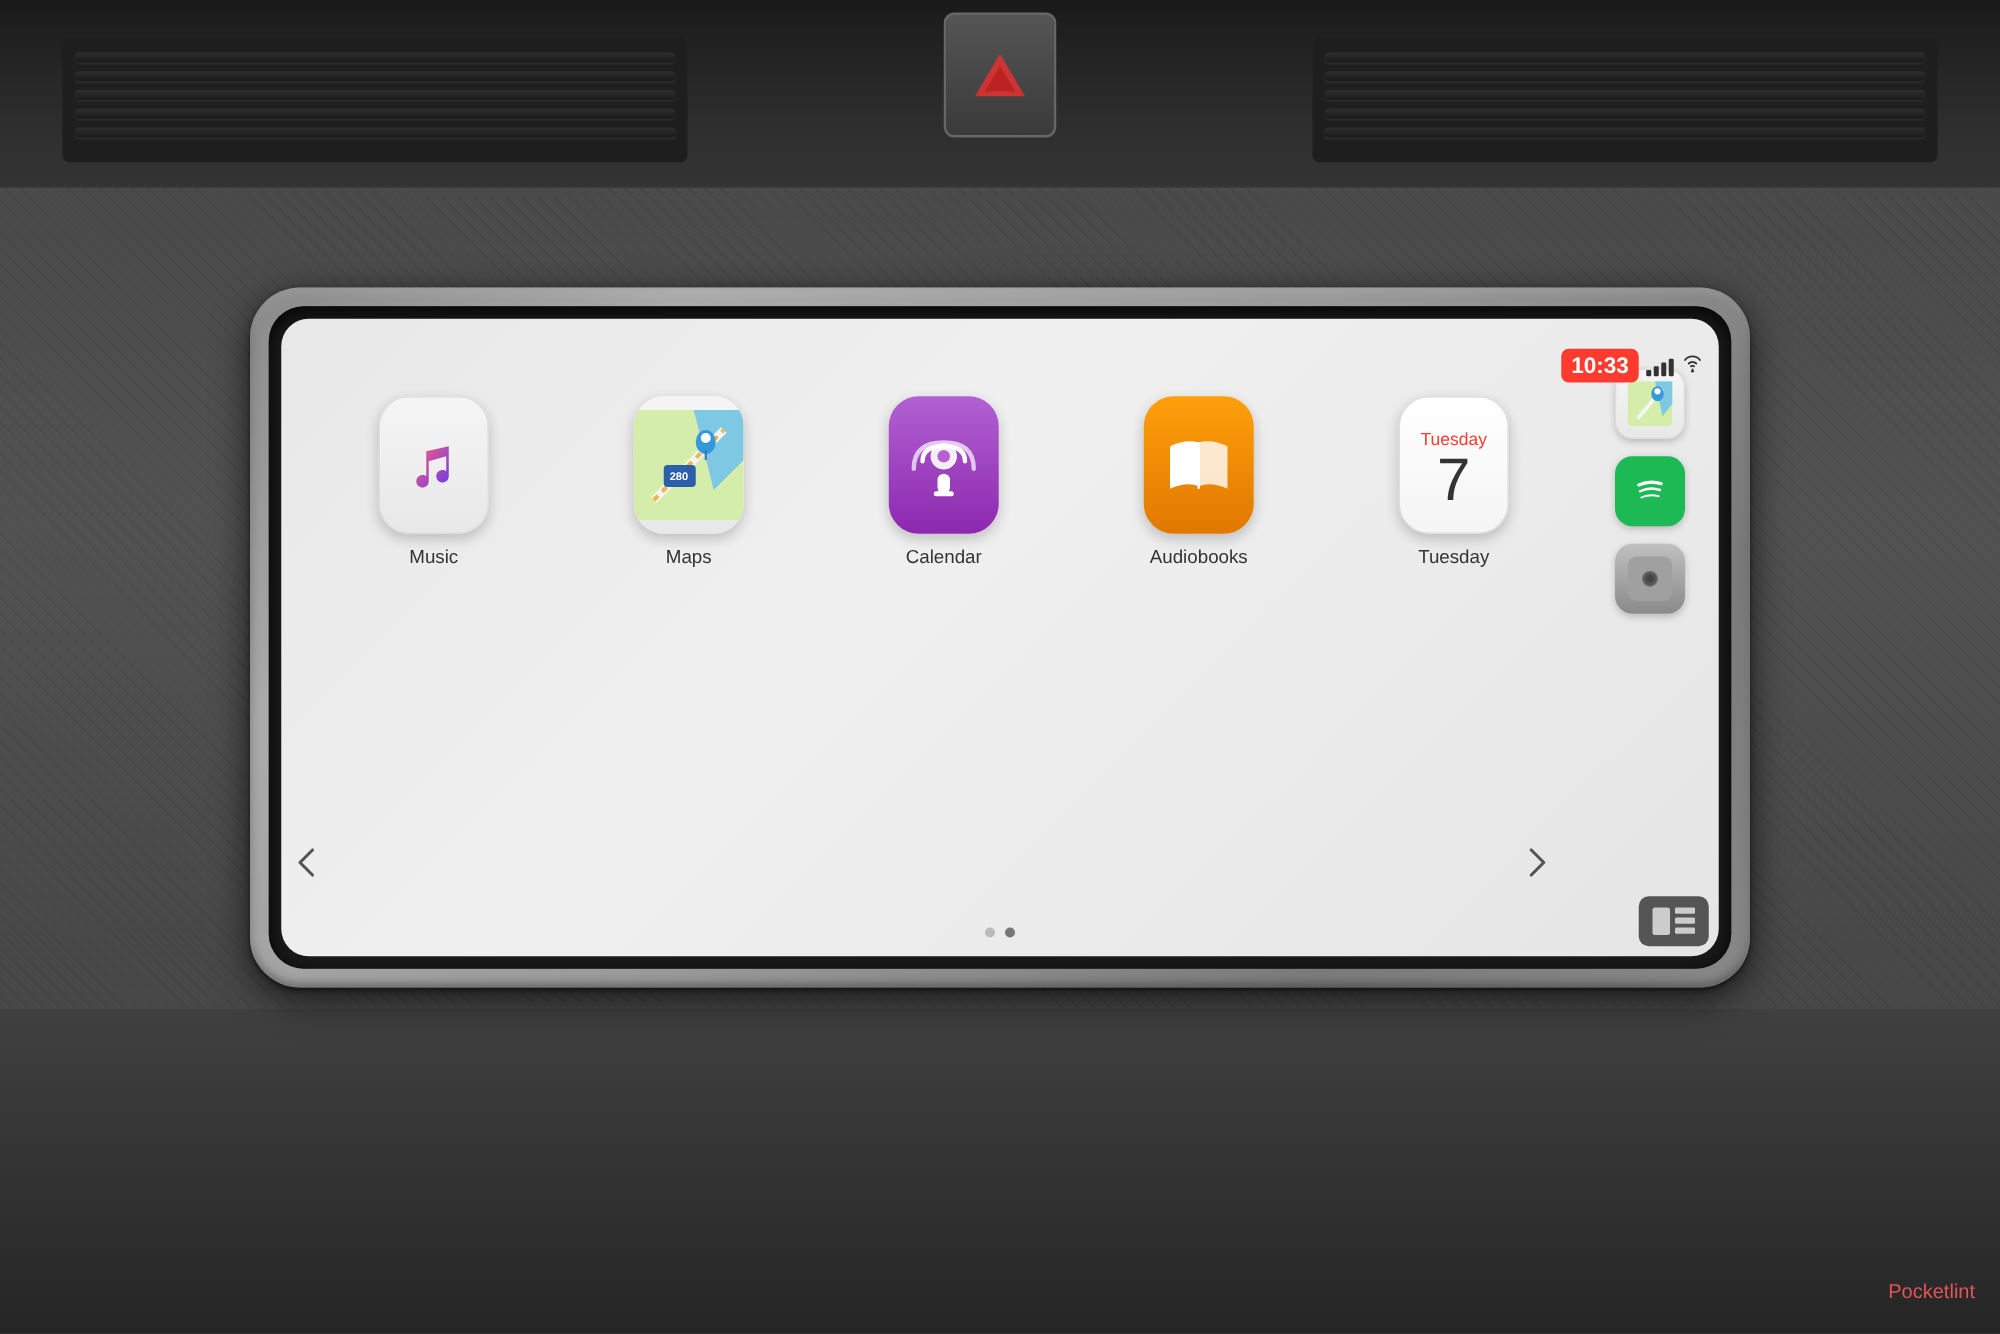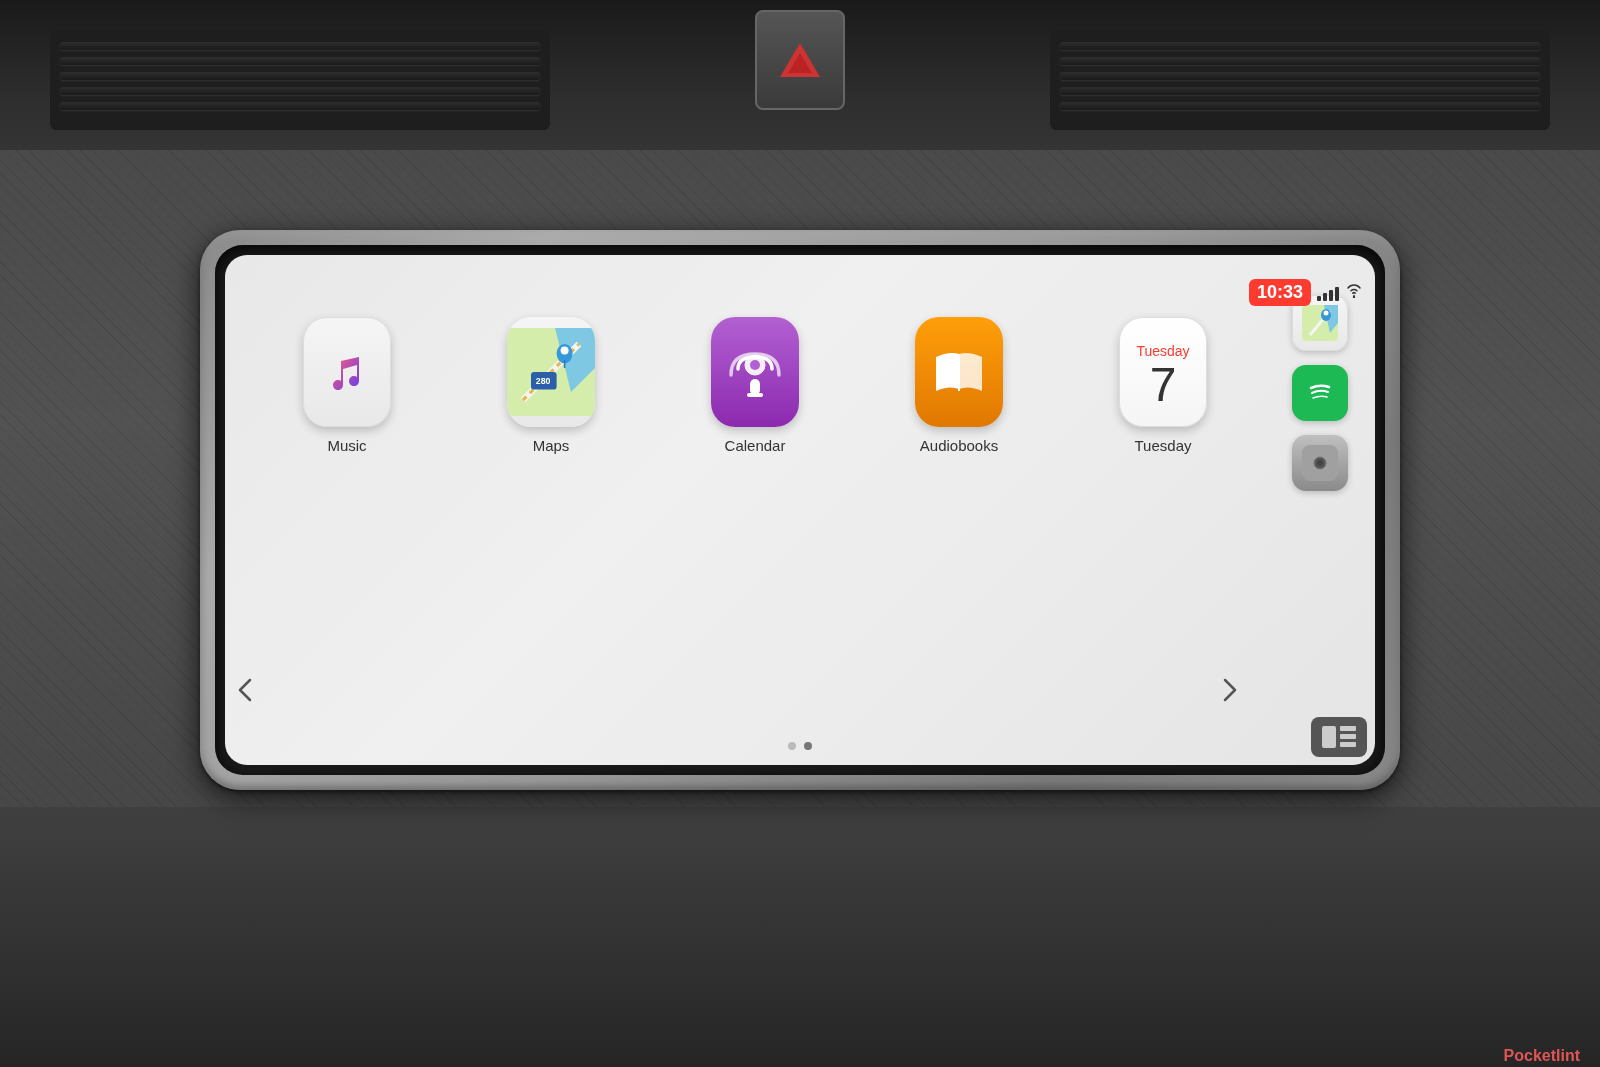--- a/index.html
+++ b/index.html
@@ -400,24 +400,24 @@
       bottom: 0;
       left: 0;
       width: 100%;
       height: 260px;
       background: linear-gradient(180deg, #404040 0%, #333 50%, #252525 100%);
     }
 
     
     .watermark {
       position: absolute;
-      bottom: 2px;
+      bottom: 24px;
       right: 20px;
       font-size: 16px;
-      font-weight: 700;
+      font-weight: 400;
       color: rgba(255,255,255,0.7);
     }
     .watermark span { color: #e05555; }
 
     
     .calendar-day {
       display: flex;
       flex-direction: column;
       align-items: center;
       padding-top: 8px;

